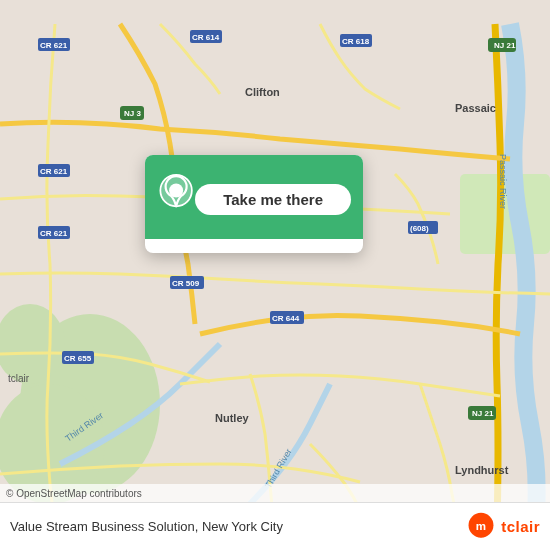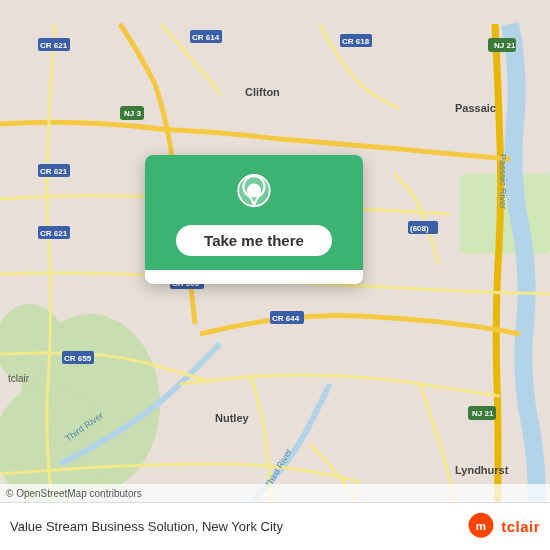--- a/index.html
+++ b/index.html
@@ -82,21 +82,21 @@
       background: #fff;
       border-radius: 8px;
       box-shadow: 0 4px 16px rgba(0,0,0,0.25);
       z-index: 20;
       overflow: hidden;
     }
 
     #popup-green-area {
       background: #3cb371;
       display: flex;
-      flex-direction: column;
+      flex-direction: row;
       align-items: center;
       padding: 18px 12px 14px;
     }
 
     #location-pin-icon {
       width: 42px;
       height: 42px;
       margin-bottom: 10px;
     }
 

